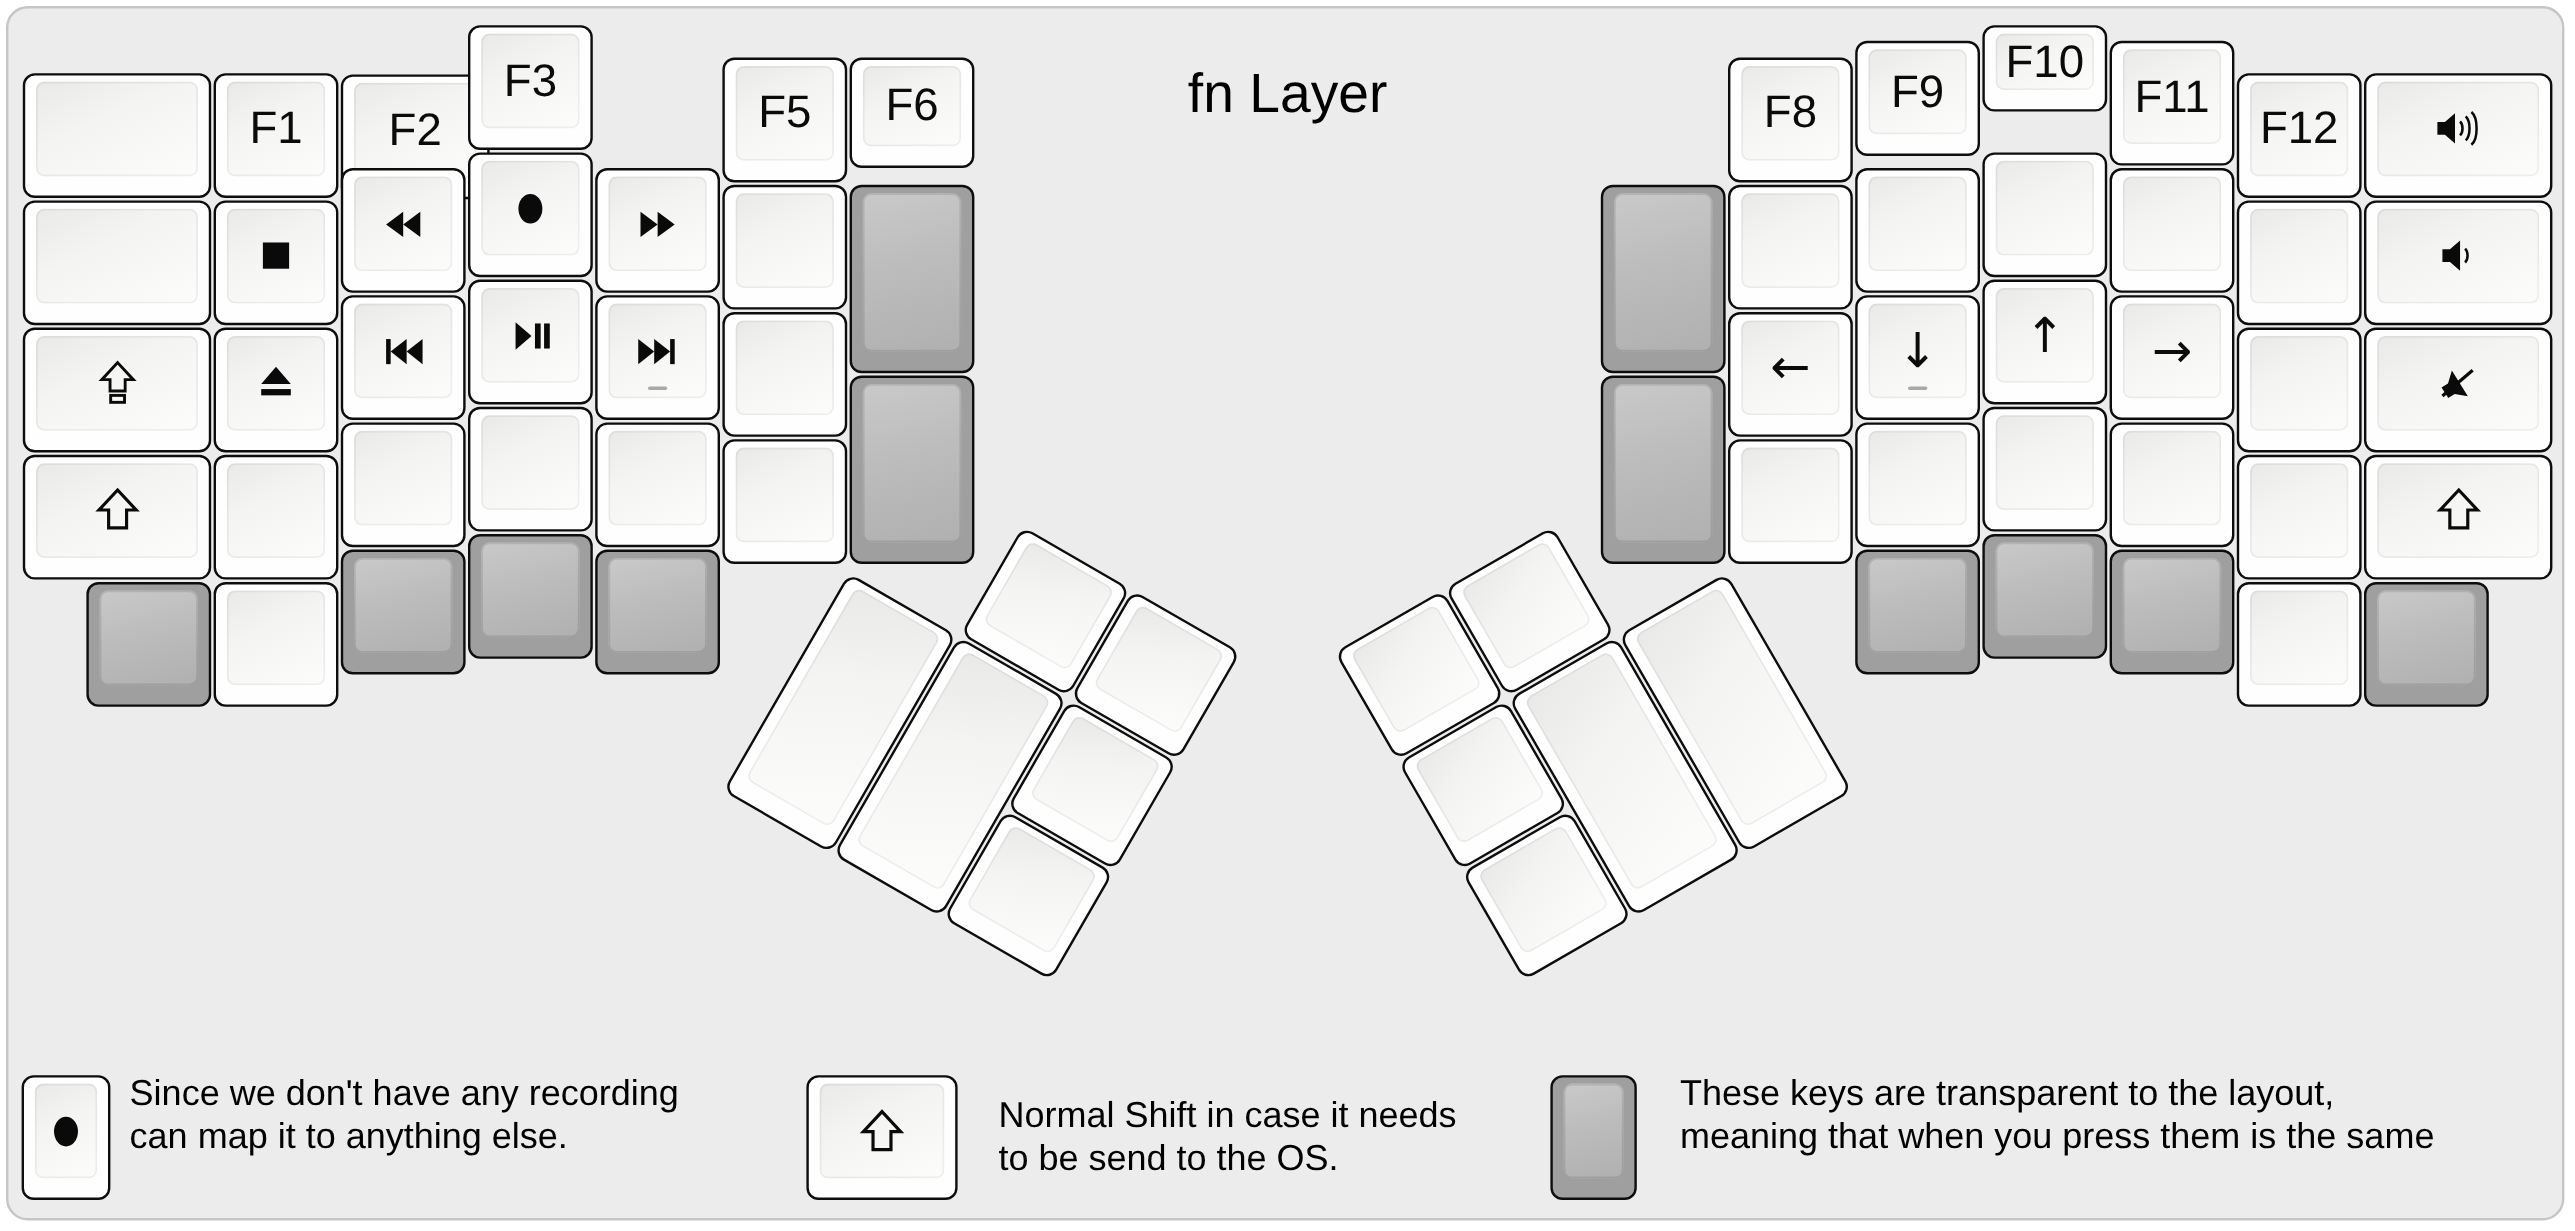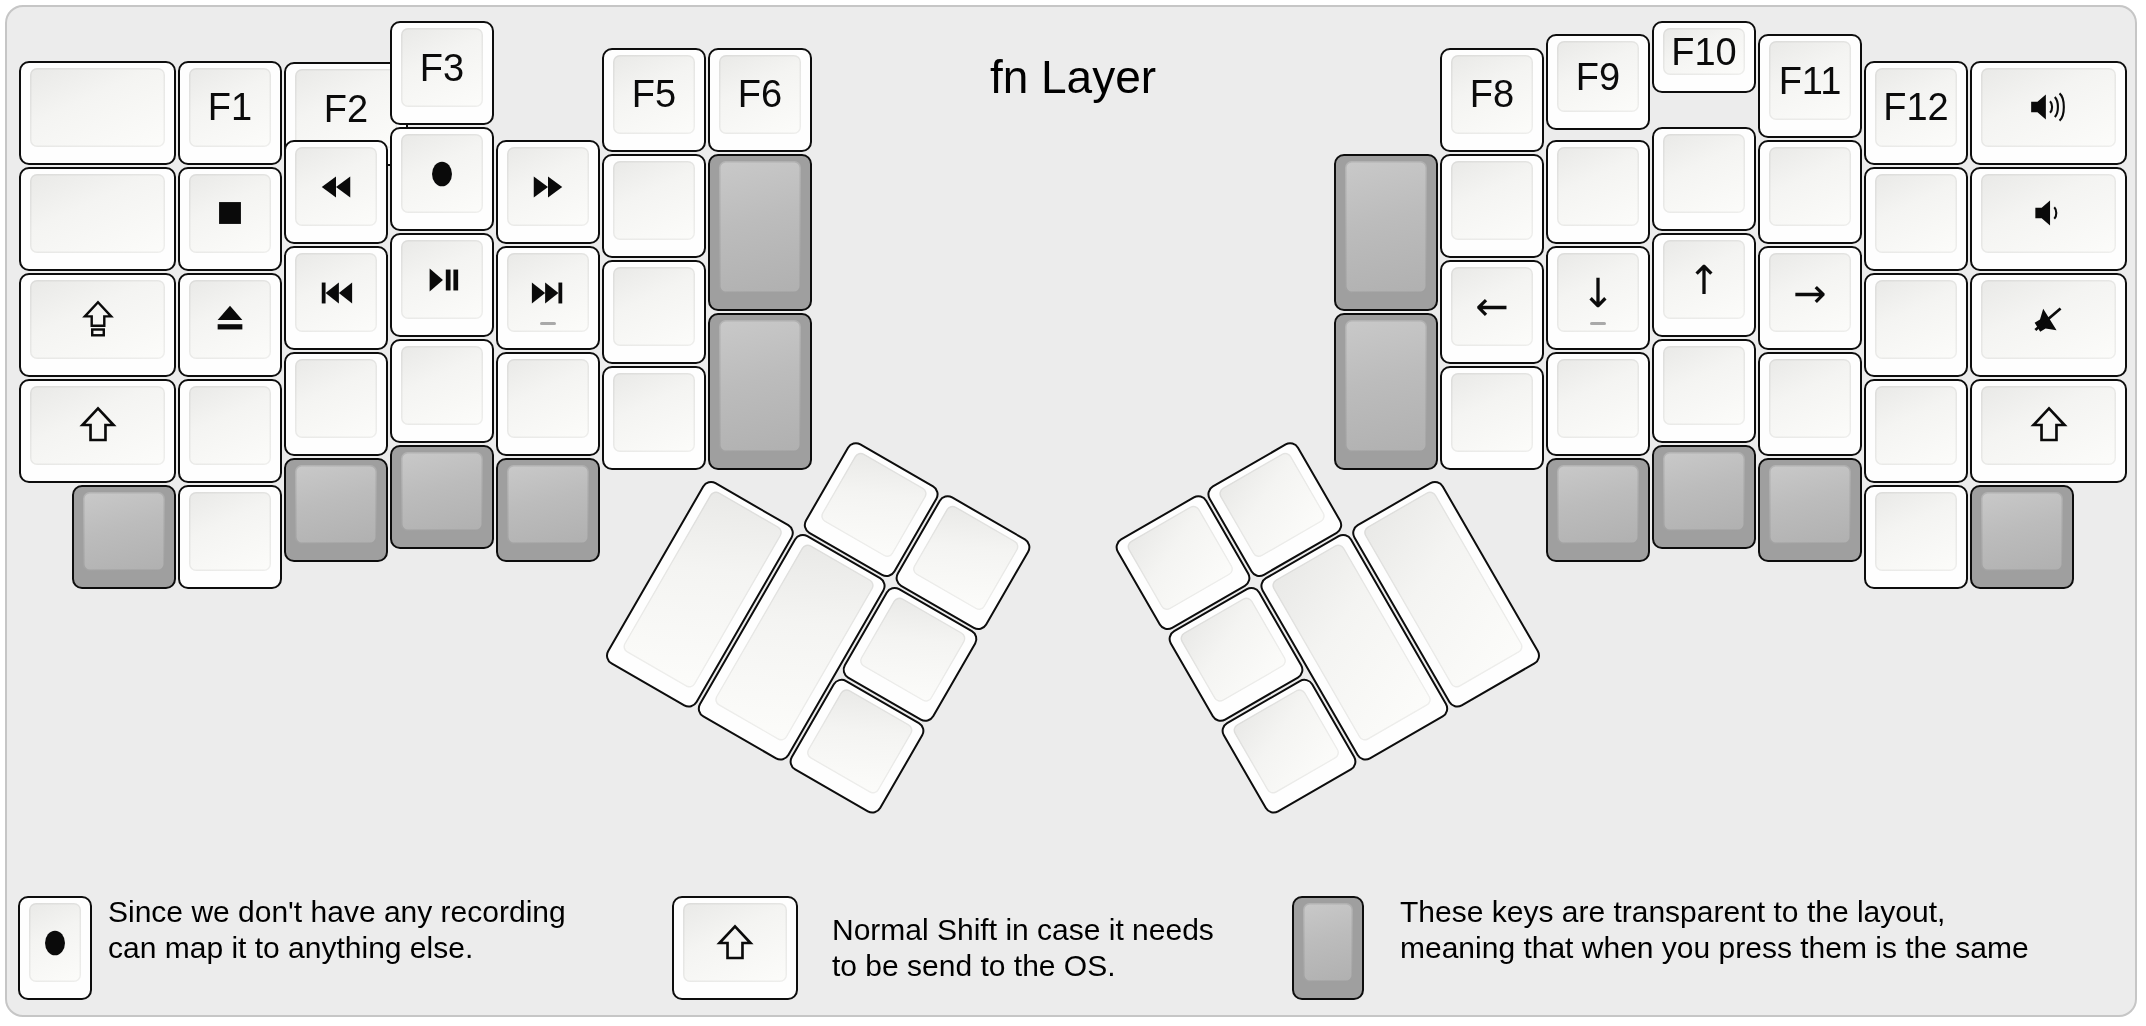--- a/index.html
+++ b/index.html
@@ -180,21 +180,21 @@
       </div>
       <div class="key white" style="left: 602px; top: 153.5px; width: 104px; height: 104px;">
         <div class="cap"></div>
       </div>
       <div class="key white" style="left: 602px; top: 259.5px; width: 104px; height: 104px;">
         <div class="cap"></div>
       </div>
       <div class="key white" style="left: 602px; top: 365.5px; width: 104px; height: 104px;">
         <div class="cap"></div>
       </div>
-      <div class="key white" style="left: 708px; top: 47.5px; width: 104px; height: 104px;">
+      <div class="key white" style="left: 708px; top: 47.5px; width: 104px; height: 92px;">
         <div class="cap">
           <span class="klegend flabel">F6</span>
         </div>
       </div>
       <div class="key gray" style="left: 708px; top: 153.5px; width: 104px; height: 157px;">
         <div class="cap"></div>
       </div>
       <div class="key gray" style="left: 708px; top: 312.5px; width: 104px; height: 157px;">
         <div class="cap"></div>
       </div>

